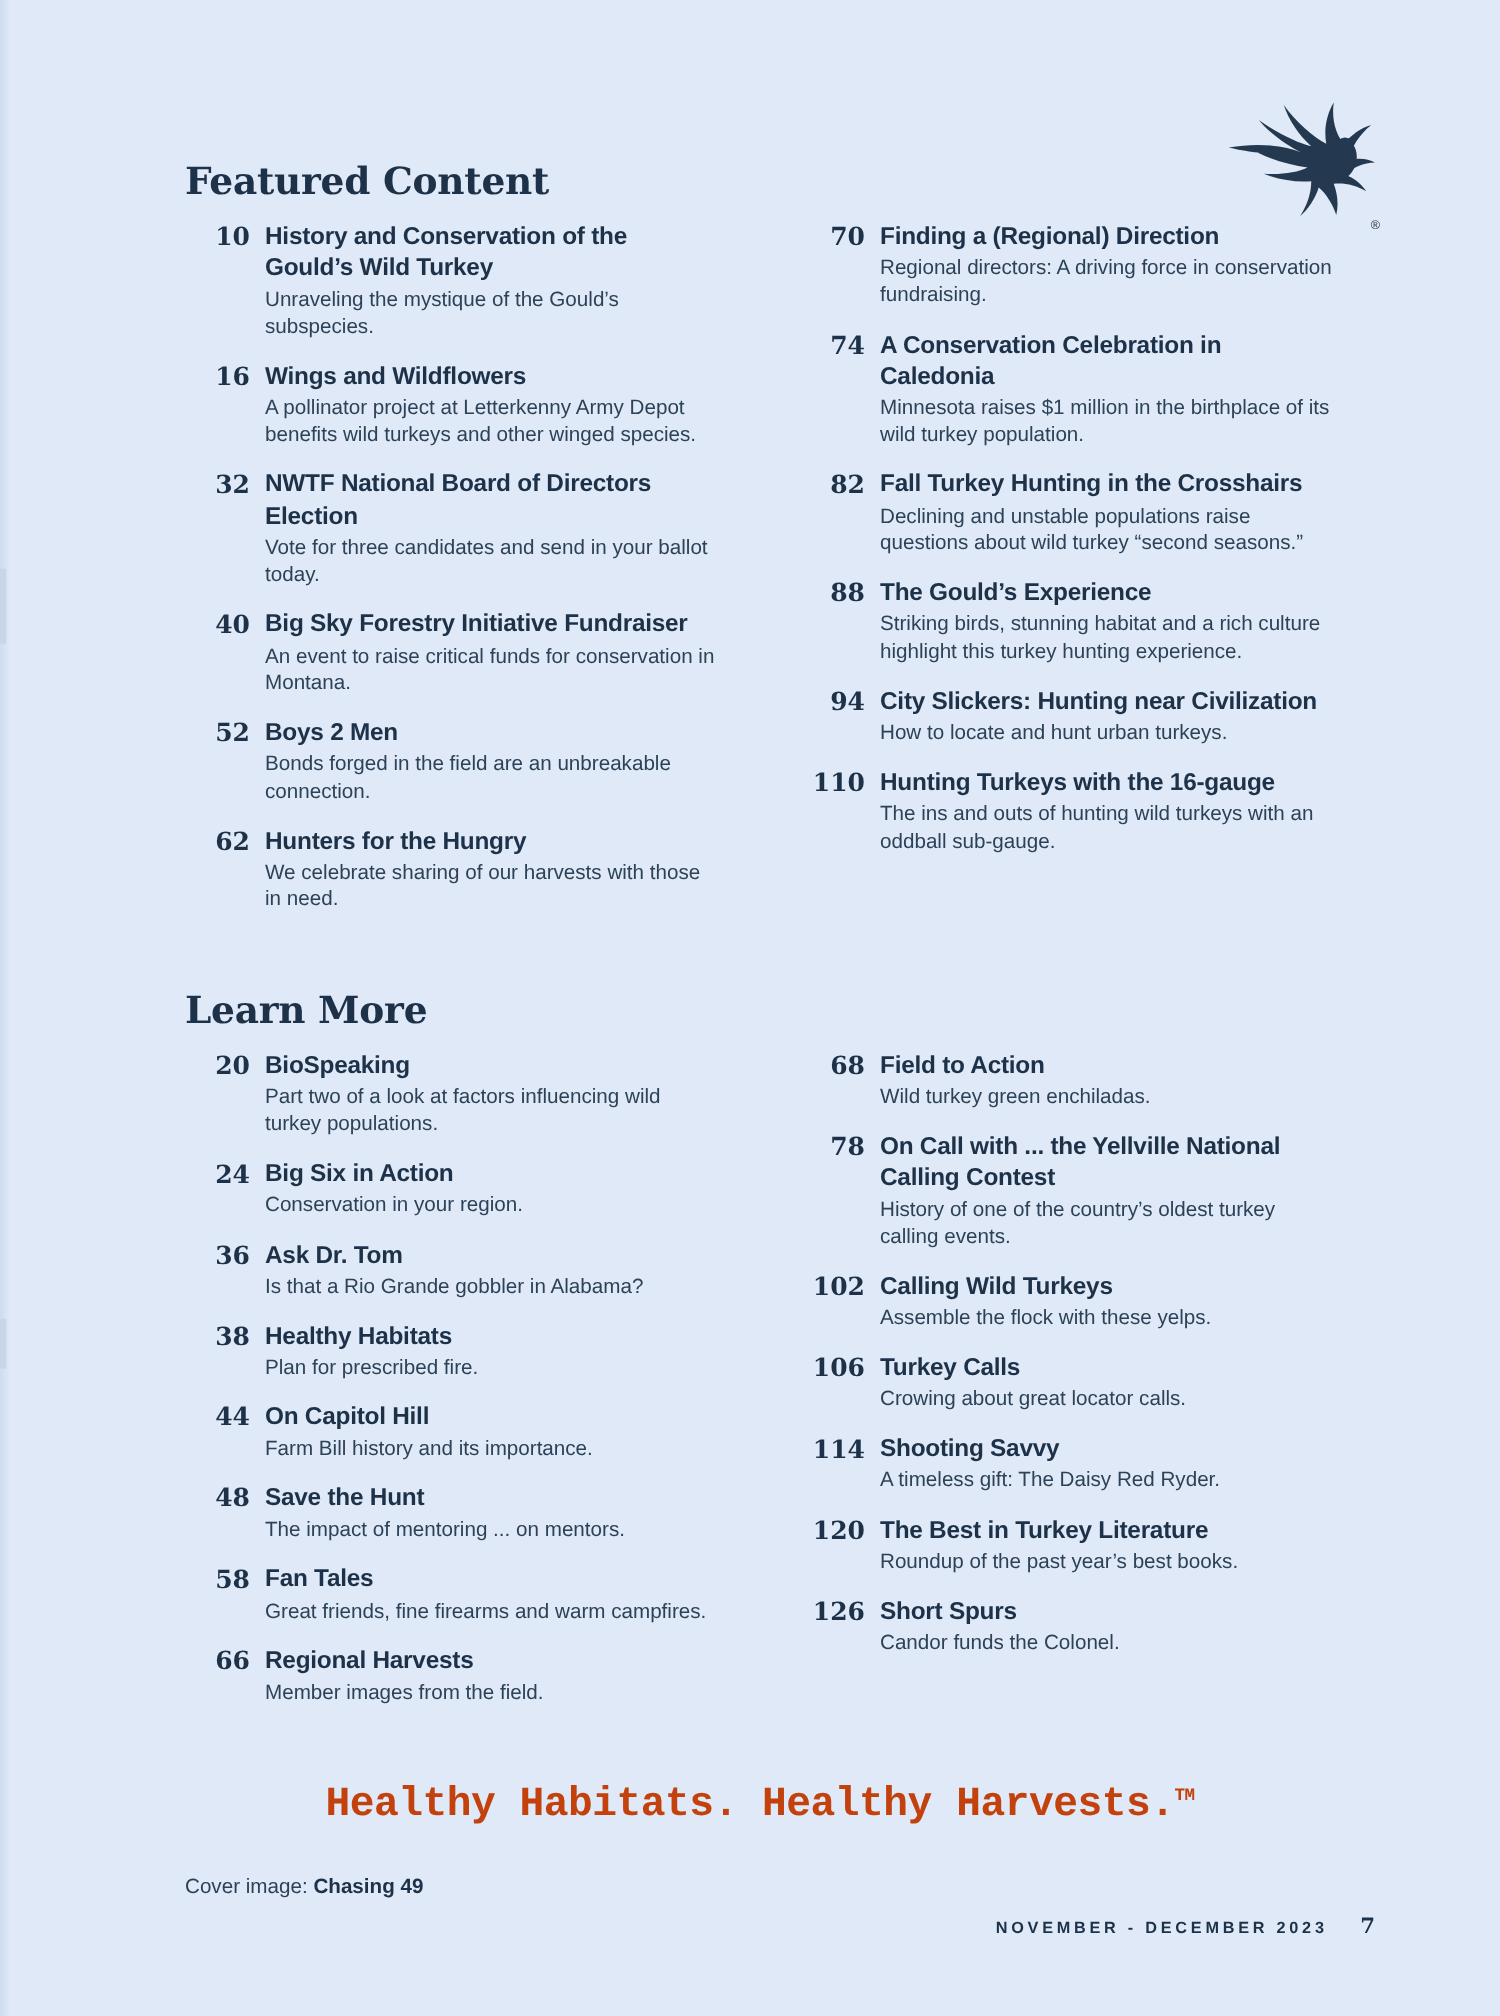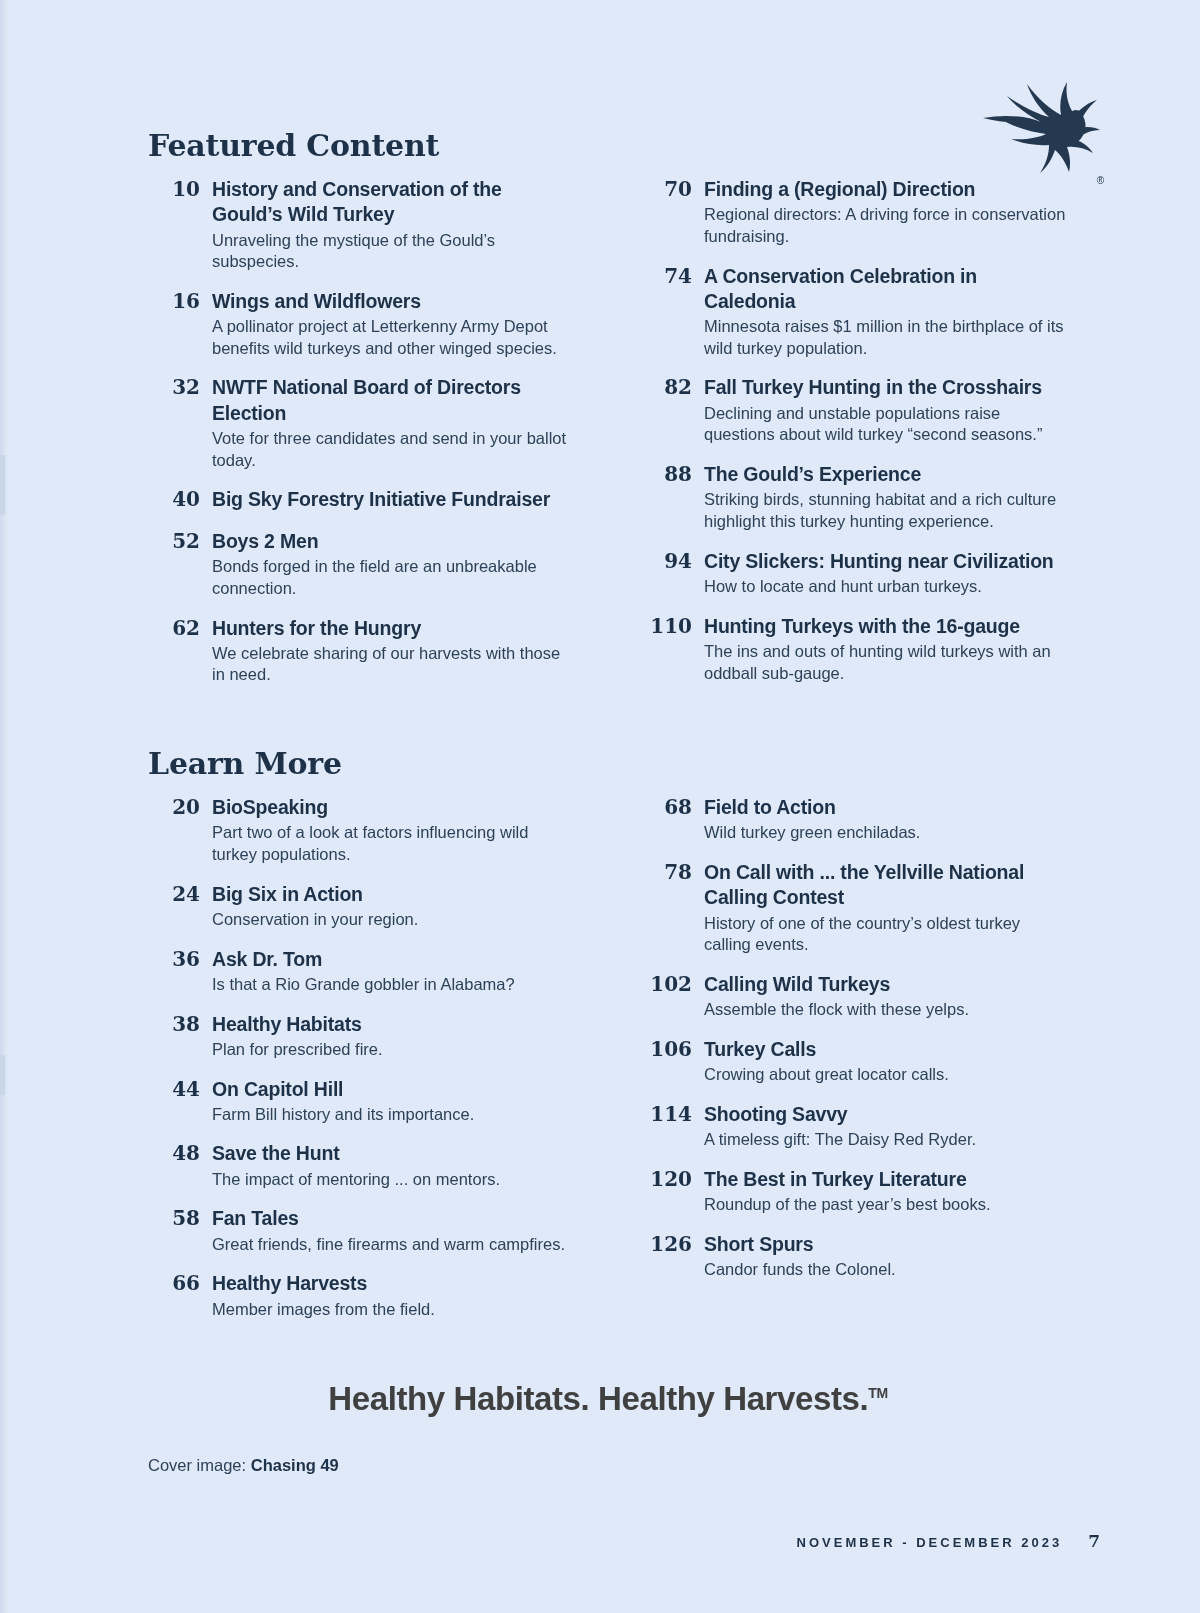--- a/index.html
+++ b/index.html
@@ -109,24 +109,24 @@
     color: #2d4258;
     margin: 2px 0 0 0;
   }
 
   .featured-block { margin-bottom: 44px; }
 
   .learn-title { margin-top: 34px; }
 
   .tagline {
     text-align: center;
-    font-family: Liberation Sans, sans-serif;
+    font-family: Liberation Mono, monospace;
     font-weight: bold;
     font-size: 33px;
-    color: #404040;
+    color: #c2410c;
     letter-spacing: -0.4px;
     margin-top: 44px;
   }
   .tagline .tm {
     font-size: 14px;
     vertical-align: super;
     font-weight: bold;
   }
 
   .cover-credit {
@@ -207,20 +207,21 @@
             <div class="body">
               <p class="ttl">NWTF National Board of Directors Election</p>
               <p class="desc">Vote for three candidates and send in your ballot today.</p>
             </div>
           </div>
 
           <div class="entry">
             <div class="pg">40</div>
             <div class="body">
               <p class="ttl">Big Sky Forestry Initiative Fundraiser</p>
+              <p class="desc">An event to raise critical funds for conservation in Montana.</p>
             </div>
           </div>
 
           <div class="entry">
             <div class="pg">52</div>
             <div class="body">
               <p class="ttl">Boys 2 Men</p>
               <p class="desc">Bonds forged in the field are an unbreakable connection.</p>
             </div>
           </div>
@@ -346,21 +347,21 @@
             <div class="pg">58</div>
             <div class="body">
               <p class="ttl">Fan Tales</p>
               <p class="desc">Great friends, fine firearms and warm campfires.</p>
             </div>
           </div>
 
           <div class="entry">
             <div class="pg">66</div>
             <div class="body">
-              <p class="ttl">Healthy Harvests</p>
+              <p class="ttl">Regional Harvests</p>
               <p class="desc">Member images from the field.</p>
             </div>
           </div>
 
         </div>
 
         <div class="col">
 
           <div class="entry">
             <div class="pg">68</div>

